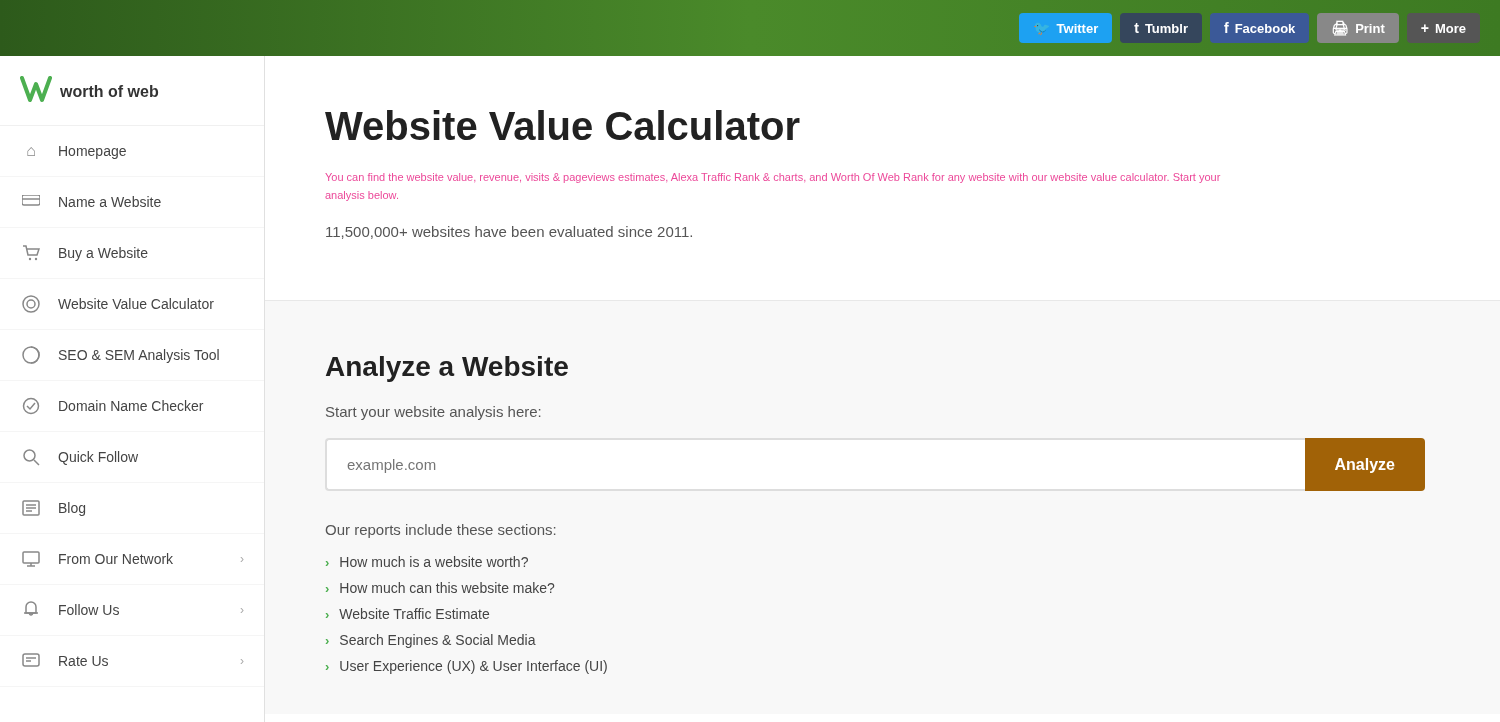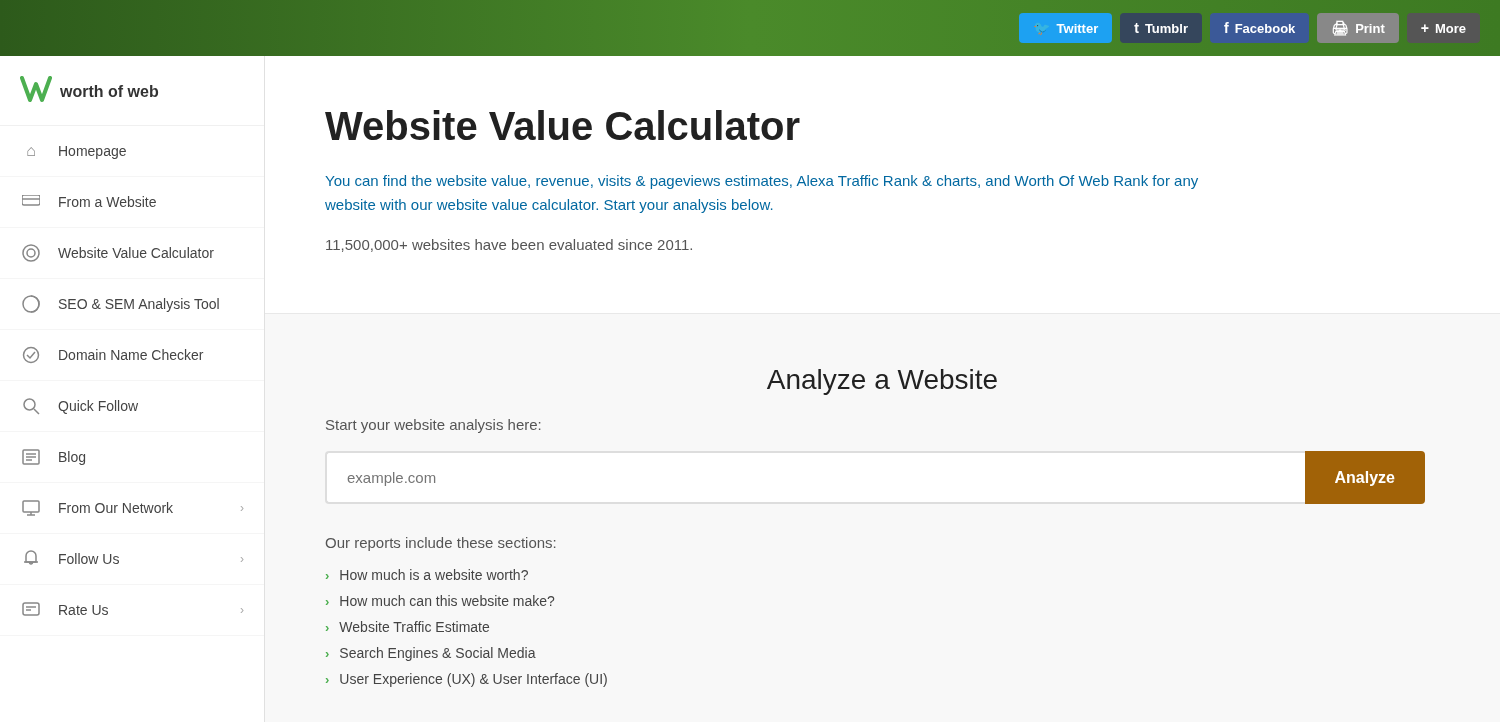--- a/index.html
+++ b/index.html
@@ -112,41 +112,40 @@
       border-bottom: 1px solid #e8e8e8;
       background: #fff;
     }
     #hero-section h1 {
       font-size: 40px;
       font-weight: 700;
       color: #222;
       margin-bottom: 20px;
     }
     #hero-section p {
-      font-size: 15px;
-      color: #0369a1;
+      font-size: 11px;
+      color: #ec4899;
       line-height: 1.6;
       margin-bottom: 16px;
       max-width: 900px;
     }
     #hero-section .count-text {
       font-size: 15px;
       color: #555;
     }
 
     #analyze-section {
       padding: 50px 60px 40px 60px;
       background: #f8f8f8;
     }
     #analyze-section h2 {
       font-size: 28px;
-      font-weight: 400;
+      font-weight: 700;
       color: #222;
       margin-bottom: 20px;
-      text-align: center;
     }
     #analyze-section .sub-label {
       font-size: 15px;
       color: #555;
       margin-bottom: 18px;
     }
     .search-row {
       display: flex;
       gap: 0;
       margin-bottom: 30px;
@@ -243,21 +242,31 @@
       <span class="nav-icon">⌂</span>
       <span class="nav-label">Homepage</span>
     </div>
     <div class="nav-item">
       <span class="nav-icon">
         <svg width="18" height="14" viewBox="0 0 18 14" fill="#888">
             <rect x="0" y="0" width="18" height="10" rx="2" fill="none" stroke="#888" stroke-width="1.5"></rect>
             <line x1="0" y1="4" x2="18" y2="4" stroke="#888" stroke-width="1.5"></line>
           </svg>
       </span>
-      <span class="nav-label">From a Website</span>
+      <span class="nav-label">Name a Website</span>
+    </div>
+    <div class="nav-item">
+      <span class="nav-icon">
+        <svg width="18" height="16" viewBox="0 0 18 16" fill="none" stroke="#888" stroke-width="1.5">
+            <path d="M1 1h3l2 9h9l2-6H5"></path>
+            <circle cx="8" cy="14" r="1.2" fill="#888" stroke="none"></circle>
+            <circle cx="14" cy="14" r="1.2" fill="#888" stroke="none"></circle>
+          </svg>
+      </span>
+      <span class="nav-label">Buy a Website</span>
     </div>
     <div class="nav-item">
       <span class="nav-icon">
         <svg width="18" height="18" viewBox="0 0 18 18" fill="none" stroke="#888" stroke-width="1.5">
             <circle cx="9" cy="9" r="8"></circle>
             <circle cx="9" cy="9" r="4"></circle>
           </svg>
       </span>
       <span class="nav-label">Website Value Calculator</span>
     </div>

